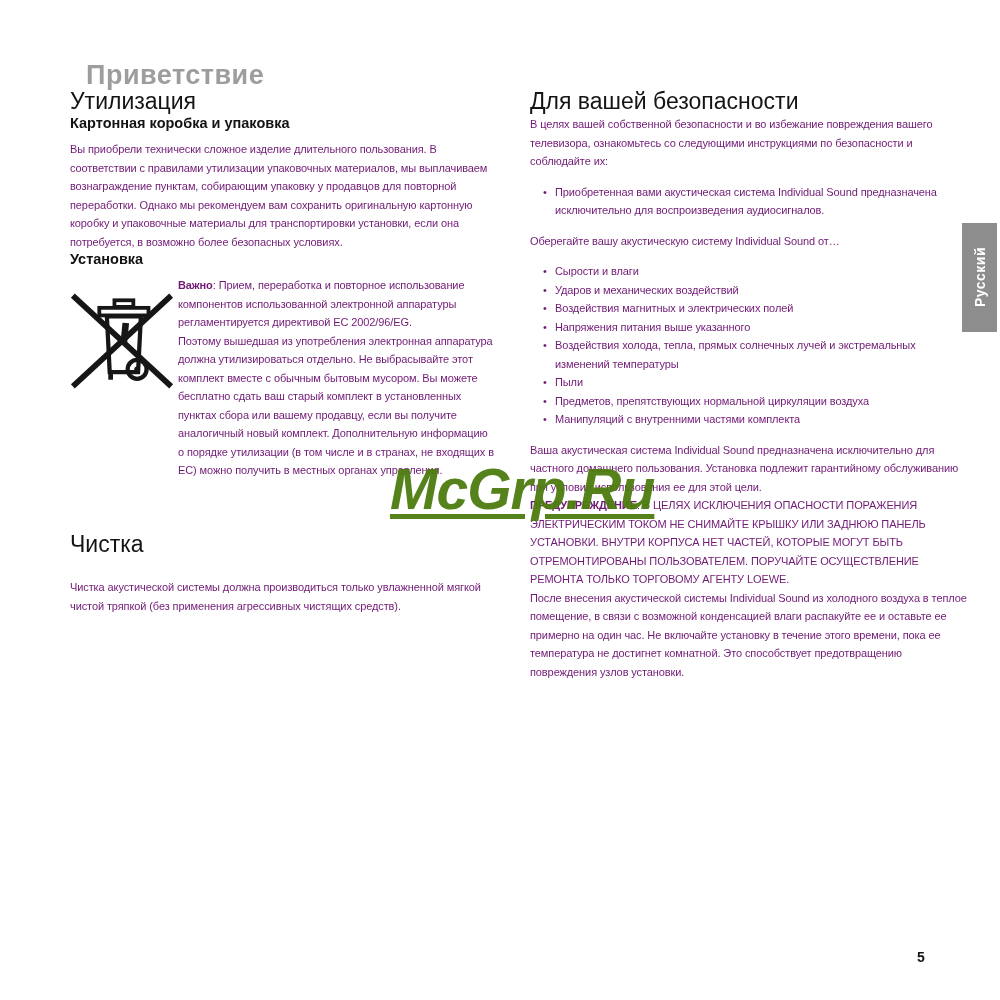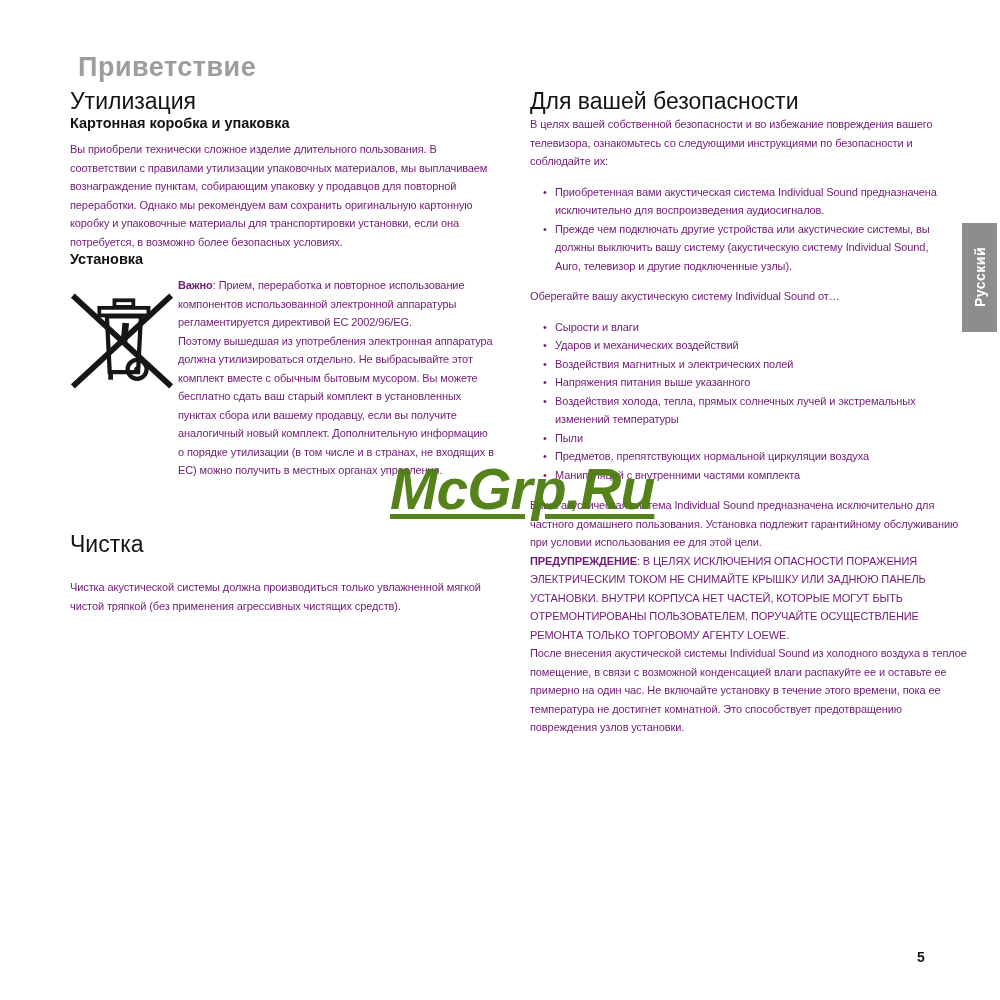--- a/index.html
+++ b/index.html
@@ -1,21 +1,21 @@
 <!DOCTYPE html>
 <html><head>
 <meta charset="utf-8">
 <style>
   html,body{margin:0;padding:0;background:#ffffff;}
   .page{
     position:relative;width:1000px;height:1000px;background:#ffffff;
     font-family:"Liberation Sans", sans-serif;color:#1c1c1c;overflow:hidden;
   }
   .main-title{
-    position:absolute;left:70px;top:44px;margin:8px;
+    position:absolute;left:70px;top:44px;margin:16px;
     font-size:27px;font-weight:bold;color:#9d9d9d;letter-spacing:.5px;
   }
   .col-left{position:absolute;left:70px;top:88px;width:424px;}
   .col-right{position:absolute;left:530px;top:88px;width:438px;}
   h2.section{font-size:23px;font-weight:400;color:#141414;margin:0;}
   h3.sub{font-size:14.5px;font-weight:bold;margin:0 0 9px 0;color:#141414;}
   p.body, li{
     font-size:11px;line-height:18.5px;letter-spacing:-0.1px;margin:0;color:#701a75;
   }
   .mb10{margin-bottom:10px;} .mb12{margin-bottom:12px;} .mb22{margin-bottom:22px;}
@@ -81,21 +81,20 @@
     <p class="body">Чистка акустической системы должна производиться только увлажненной мягкой чистой тряпкой (без применения агрессивных чистящих средств).</p>
   </div>
 
   <div class="col-right">
     <h2 class="section mb12">Для вашей безопасности</h2>
 
     <p class="body mb10">В целях вашей собственной безопасности и во избежание повреждения вашего телевизора, ознакомьтесь со следующими инструкциями по безопасности и соблюдайте их:</p>
 
     <ul class="blist mb12">
       <li>Приобретенная вами акустическая система Individual Sound предназначена исключительно для воспроизведения аудиосигналов.</li>
-      <li>Прежде чем подключать другие устройства или акустические системы, вы должны выключить вашу систему (акустическую систему Individual Sound, Auro, телевизор и другие подключенные узлы).</li>
     </ul>
 
     <p class="body mb12">Оберегайте вашу акустическую систему Individual Sound от…</p>
 
     <ul class="blist mb12">
       <li>Сырости и влаги</li>
       <li>Ударов и механических воздействий</li>
       <li>Воздействия магнитных и электрических полей</li>
       <li>Напряжения питания выше указанного</li>
       <li>Воздействия холода, тепла, прямых солнечных лучей и экстремальных изменений температуры</li>

